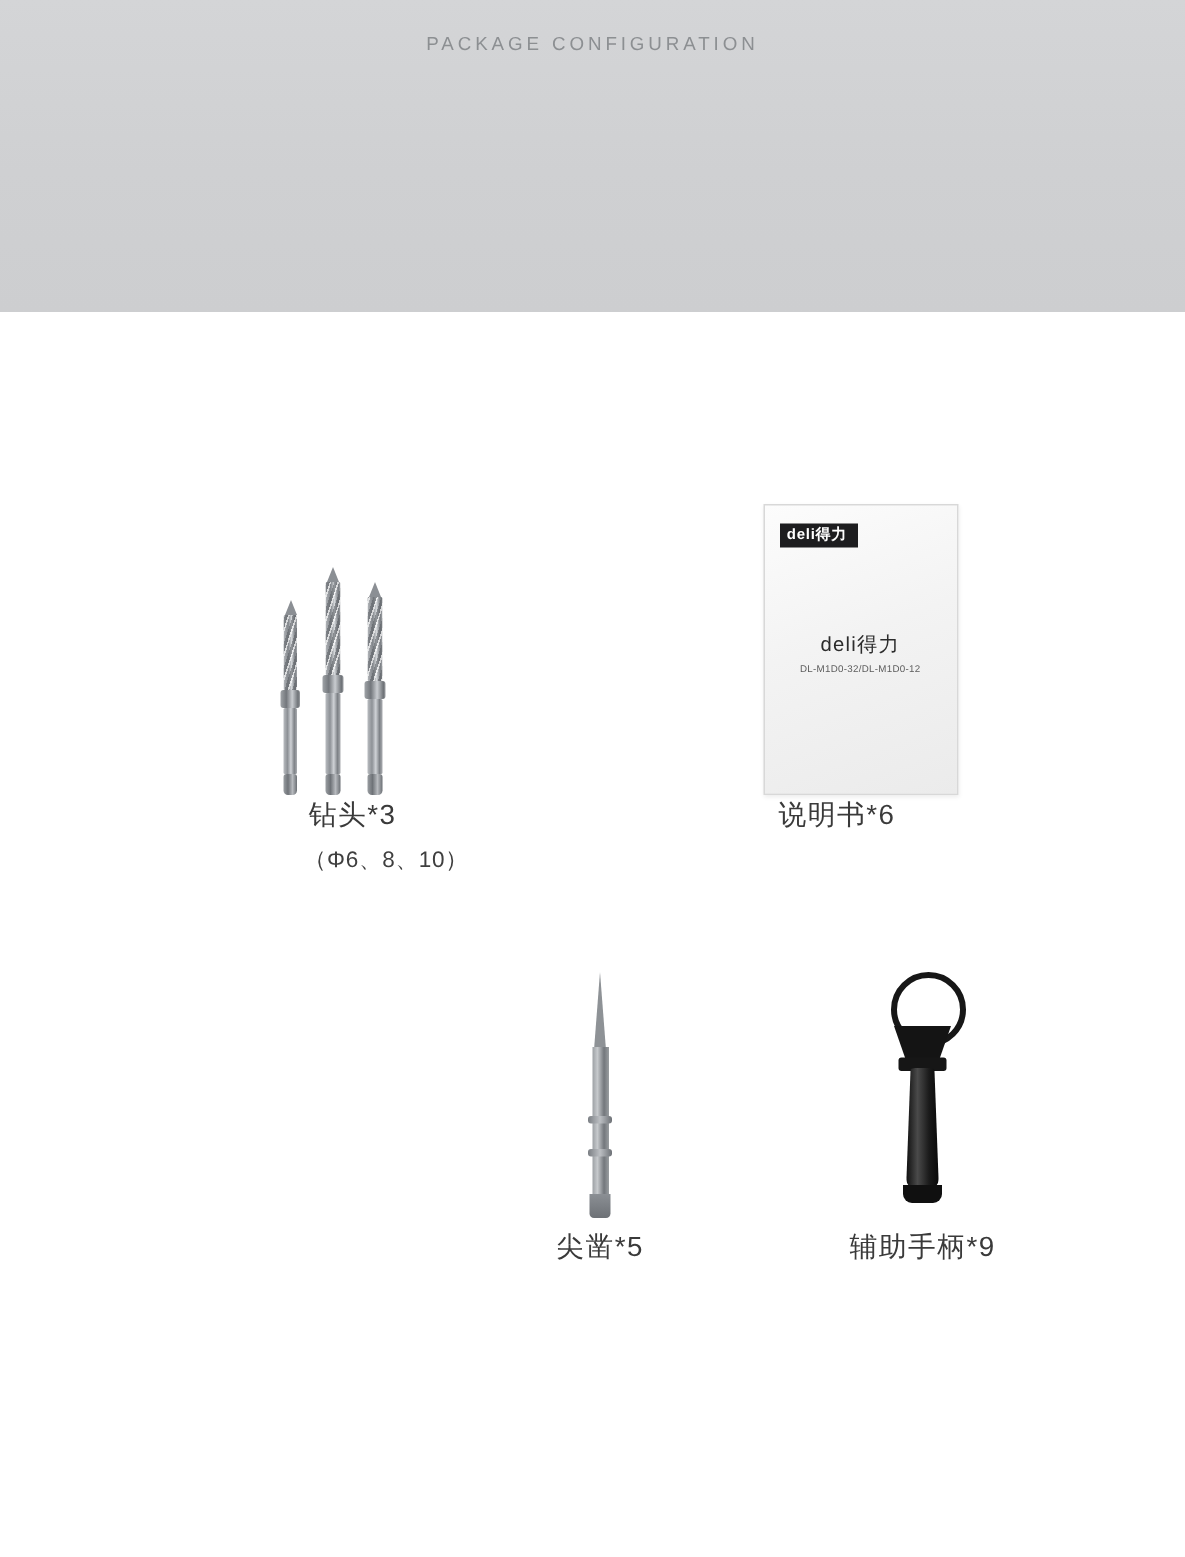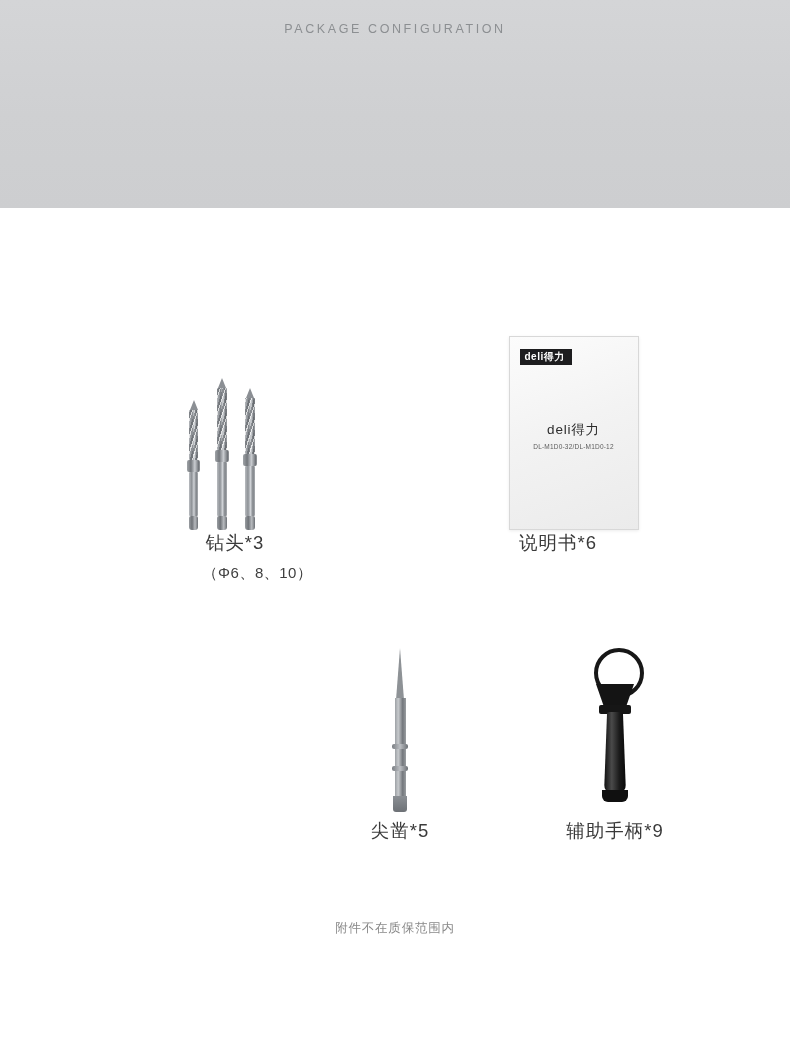--- a/index.html
+++ b/index.html
@@ -452,14 +452,13 @@
           <div class="hd-flange"></div>
           <div class="hd-grip"></div>
           <div class="hd-cap"></div>
         </div>
       </div>
       <div class="caption">辅助手柄*9</div>
     </div>
 
   </div>
 
-  <div class="footnote">附件不在质保范围内</div>
 </div>
 
 </body></html>

